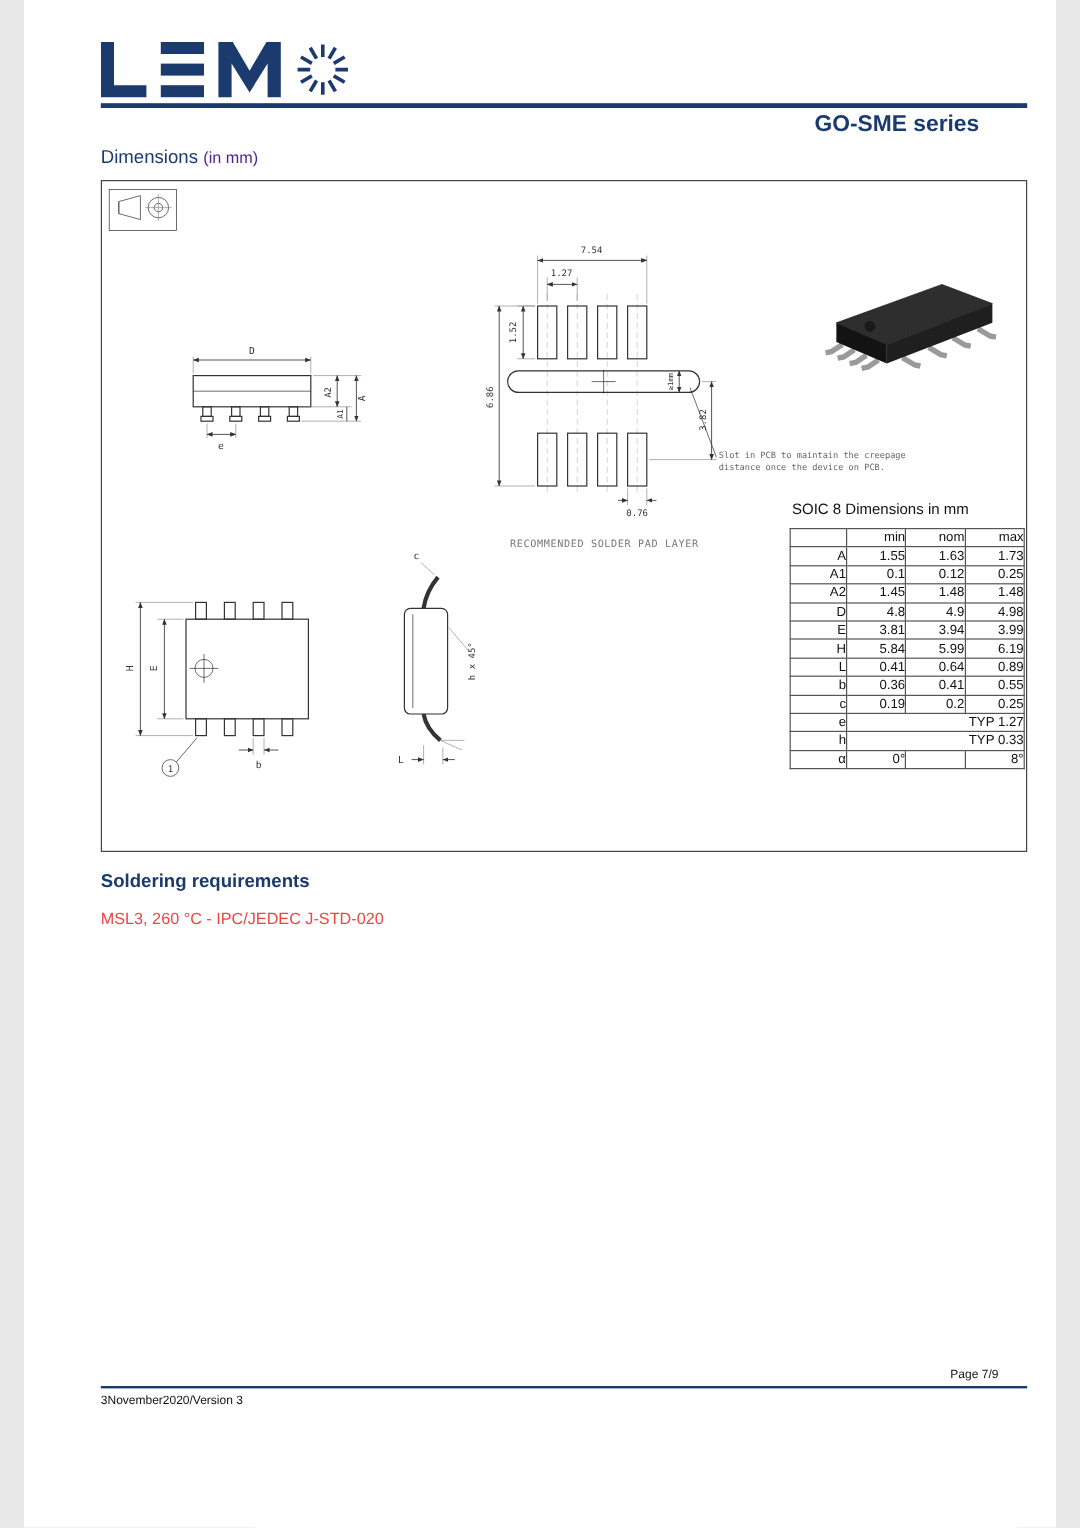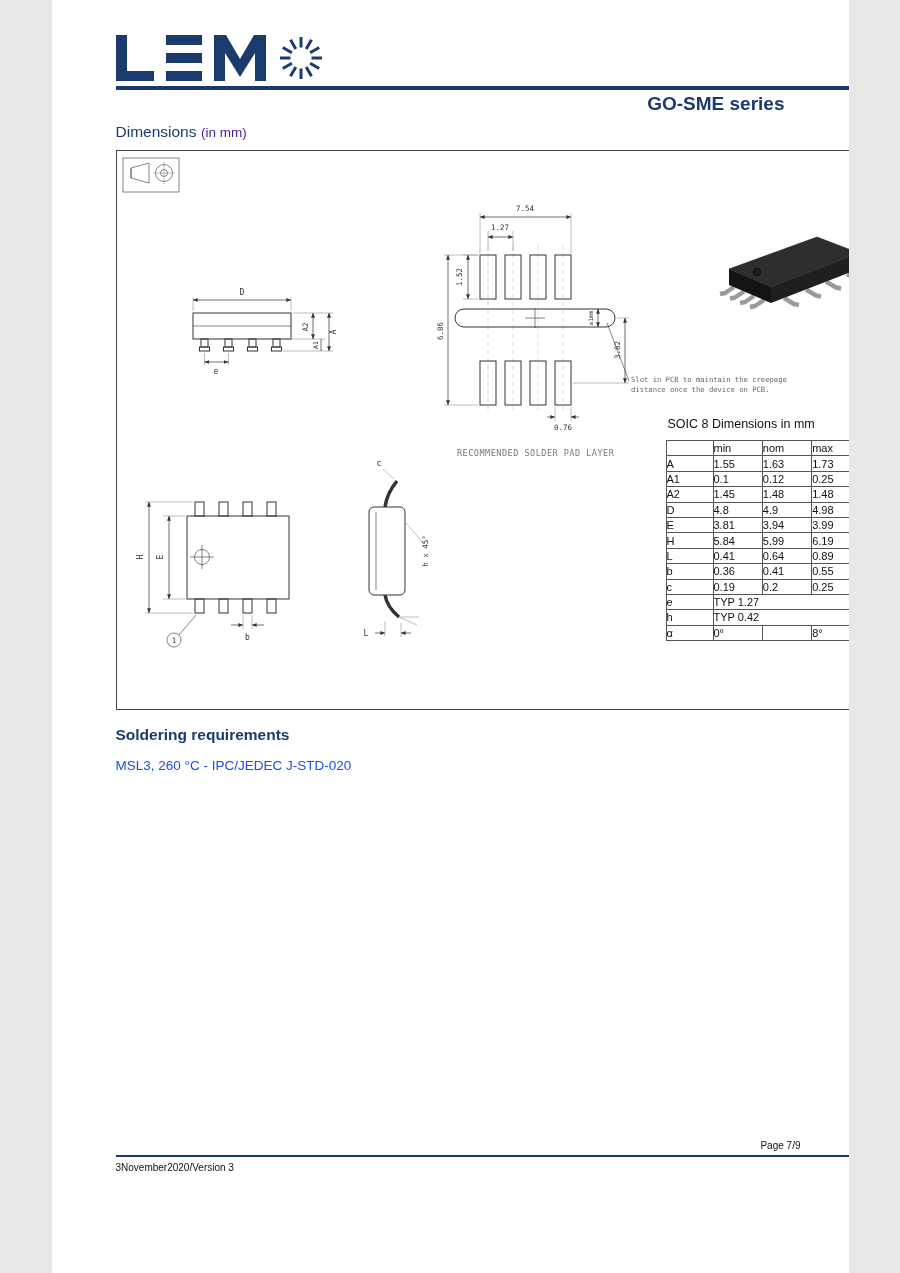--- a/index.html
+++ b/index.html
@@ -1,37 +1,37 @@
 <!DOCTYPE html>
 <html><head>
 <meta charset="utf-8">
 <style>
   html,body { margin:0; padding:0; background:#e8e8e8; }
   .page {
-    position:relative; width:797px; height:1273px; margin:0 auto;
+    position:relative; width:860px; height:1273px; margin:0 auto;
     background:#ffffff; font-family:"Liberation Sans", sans-serif;
     overflow:hidden;
   }
   .logo { position:absolute; left:64px; top:33px; }
   .rule-top { position:absolute; left:64px; top:86px; width:772px; height:3.5px; background:#1b3a6e; }
   .series-title { position:absolute; right:64px; top:93px; font-size:19px; font-weight:bold; color:#1b3a6e; }
   .dim-heading { position:absolute; left:64px; top:123px; }
   .dim-heading .t { font-size:15.5px; font-weight:normal; color:#1b3a6e; }
   .dim-heading .s { font-size:13.5px; color:#4c1d95; }
   .draw-box { position:absolute; left:64px; top:150px; width:770px; height:558px; border:1.2px solid #444; background:#fff; }
   .draw-box svg { position:absolute; left:0; top:0; }
 
-  .tbl-wrap { position:absolute; left:549px; top:266px; width:200px; }
+  .tbl-wrap { position:absolute; left:573px; top:266px; width:200px; }
   .tbl-title { font-size:12.5px; color:#111; margin:0 0 9px 2px; }
   table.dims { border-collapse:collapse; table-layout:fixed; width:196px; font-size:11px; color:#111; }
-  table.dims td { border:1px solid #555; text-align:left; height:14.4px; padding:0; overflow:hidden;margin-top:40px; }
+  table.dims td { border:1px solid #555; text-align:right; height:14.4px; padding:0; overflow:hidden;margin-top:40px; }
   table.dims td.nm { width:46px; }
 
   .soldering-title { position:absolute; left:64px; top:726px; font-size:15.5px; font-weight:bold; color:#1b3a6e;text-align:center; }
-  .soldering-text  { position:absolute; left:64px; top:758px; font-size:13.5px; color:#1d4ed8; }
+  .soldering-text  { position:absolute; left:64px; top:758px; font-size:13.5px; color:#ef4444; }
 
   .page-num { position:absolute; right:48px; top:1140px; font-size:10px; color:#111; }
   .rule-bottom { position:absolute; left:64px; top:1155px; width:772px; height:1.5px; background:#1b3a6e; }
   .version { position:absolute; left:64px; top:1162px; font-size:10px; color:#111; }
 
   
   .ol  { fill:none; stroke:#333; stroke-width:1; }
   .thin{ fill:none; stroke:#333; stroke-width:0.6; }
   .dim { fill:none; stroke:#333; stroke-width:0.7; }
   .ext { fill:none; stroke:#888; stroke-width:0.55; }
@@ -341,21 +341,21 @@
           <td>0.19</td>
           <td>0.2</td>
           <td>0.25</td>
         </tr>
         <tr>
           <td class="nm">e</td>
           <td colspan="3">TYP 1.27</td>
         </tr>
         <tr>
           <td class="nm">h</td>
-          <td colspan="3">TYP 0.42</td>
+          <td colspan="3">TYP 0.33</td>
         </tr>
         <tr>
           <td class="nm">α</td>
           <td>0°</td>
           <td></td>
           <td>8°</td>
         </tr>
       </tbody>
         </table>
     </div>

